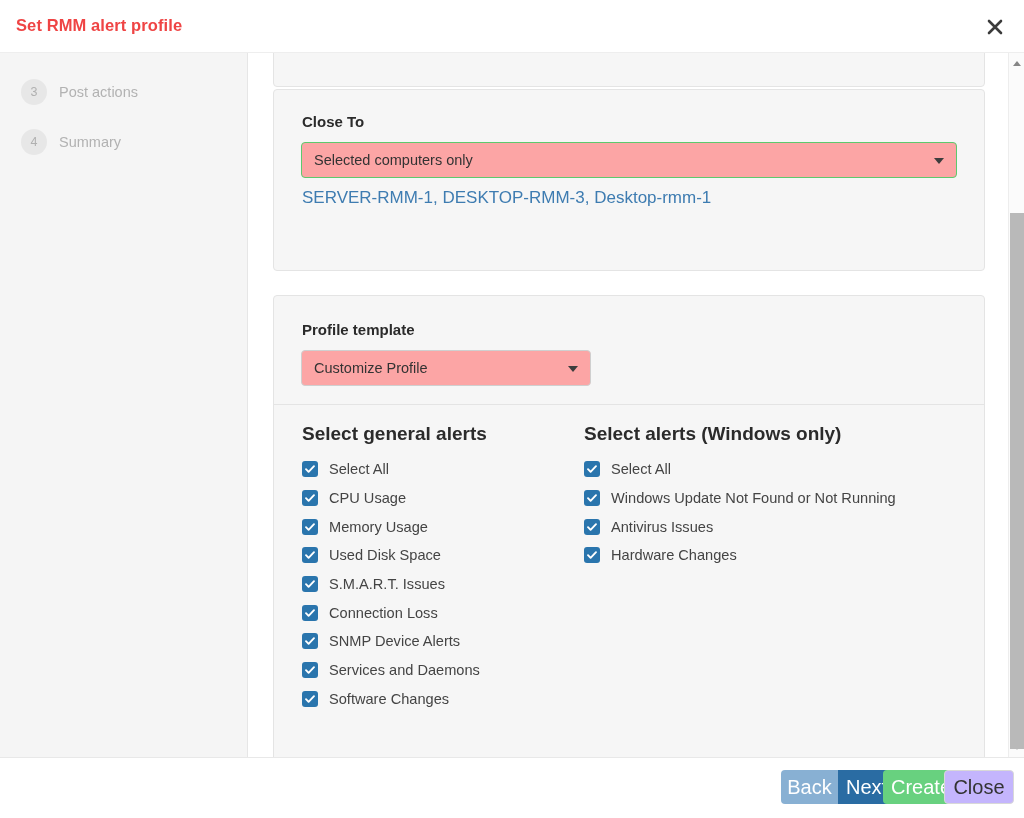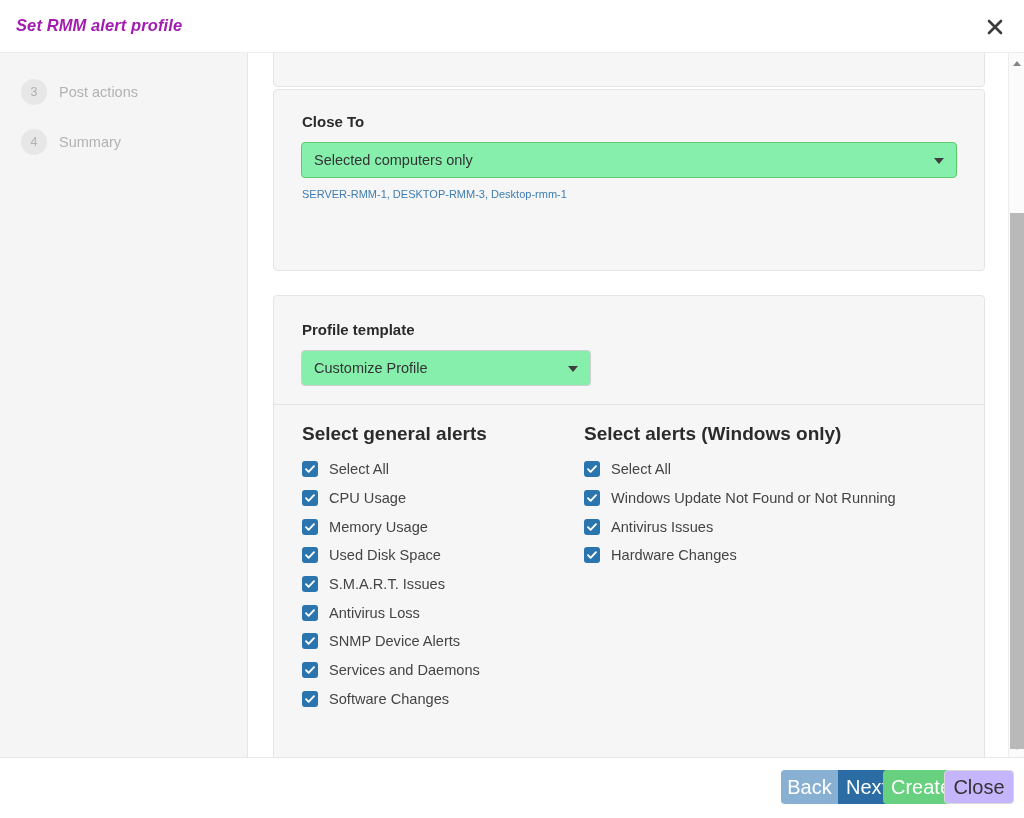--- a/index.html
+++ b/index.html
@@ -17,23 +17,22 @@
 
   
   .header {
     position: absolute; top: 0; left: 0;
     width: 1024px; height: 53px;
     background: #ffffff;
     border-bottom: 1px solid #eeeeee;
   }
   .header-title {
     position: absolute; left: 16px; top: 16px;
-    font-size: 16.5px; font-weight: bold; color: #a21caf;
+    font-size: 16.5px; font-weight: bold; color: #ef4444;
     letter-spacing: 0.1px;
-    font-style: italic;
   }
   .close-btn {
     position: absolute; right: 12px; top: 10px;
     width: 34px; height: 34px;
     display: flex; align-items: center; justify-content: center;
     cursor: pointer;
   }
   .close-btn svg { display: block; }
 
   
@@ -86,39 +85,39 @@
     position: absolute; left: 0; top: 108px;
     width: 100%; height: 1px; background: #e4e4e4;
   }
 
   .field-label {
     font-size: 15px; font-weight: bold; color: #2b2b2b;
   }
 
   .select {
     position: relative;
-    height: 36px; background: #86efac;
+    height: 36px; background: #fca5a5;
     border: 1px solid #cfcfcf; border-radius: 4px;
     display: flex; align-items: center;
     padding: 0 30px 0 12px;
     font-size: 14.5px; color: #333333;
     cursor: pointer;
   }
   .select.accent { border-color: #5dc96e; }
   .select .caret {
     position: absolute; right: 12px; top: 50%;
     margin-top: -2px;
     width: 0; height: 0;
     border-left: 5px solid transparent;
     border-right: 5px solid transparent;
     border-top: 6px solid #3d3d3d;
   }
 
   .links {
-    font-size: 11px; color: #3e7cb1;
+    font-size: 17px; color: #3e7cb1;
     cursor: pointer;
   }
 
   .col-title {
     font-size: 19px; font-weight: bold; color: #2b2b2b;
   }
   .cb-row {
     display: flex; align-items: center; gap: 11px;
     height: 28.7px;
     cursor: pointer;
@@ -285,21 +284,21 @@
                 </svg>
               </span>
             <span class="cb-label">S.M.A.R.T. Issues</span>
           </div>
           <div class="cb-row">
             <span class="cb">
                 <svg width="12" height="12" viewBox="0 0 12 12">
                   <path d="M2 6.2 L4.6 8.8 L10 3.2" stroke="#ffffff" stroke-width="1.9" fill="none" stroke-linecap="round" stroke-linejoin="round"></path>
                 </svg>
               </span>
-            <span class="cb-label">Antivirus Loss</span>
+            <span class="cb-label">Connection Loss</span>
           </div>
           <div class="cb-row">
             <span class="cb">
                 <svg width="12" height="12" viewBox="0 0 12 12">
                   <path d="M2 6.2 L4.6 8.8 L10 3.2" stroke="#ffffff" stroke-width="1.9" fill="none" stroke-linecap="round" stroke-linejoin="round"></path>
                 </svg>
               </span>
             <span class="cb-label">SNMP Device Alerts</span>
           </div>
           <div class="cb-row">

